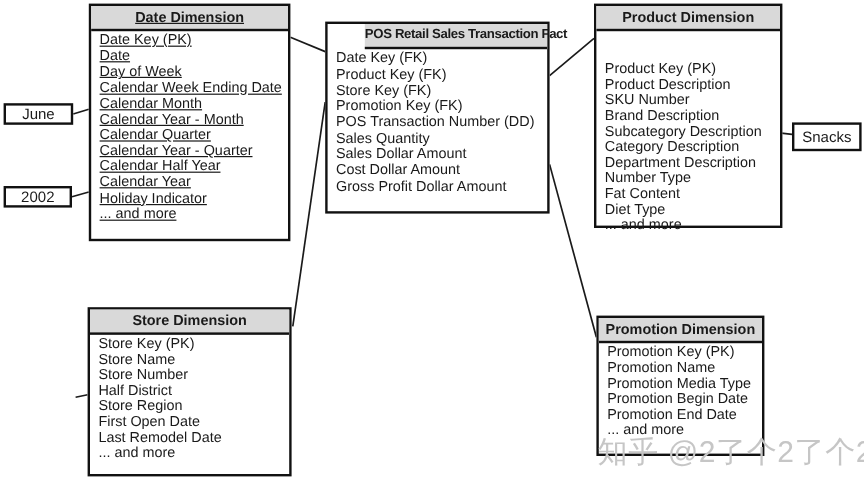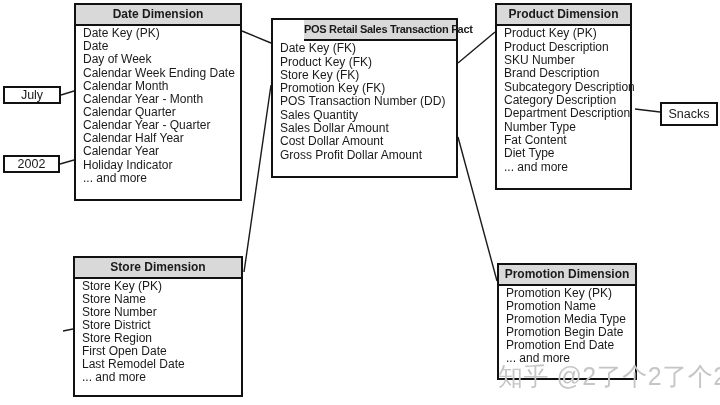--- a/index.html
+++ b/index.html
@@ -39,23 +39,23 @@
     display:flex;flex-direction:column;
     justify-content:space-evenly;
     padding:1px 4px 14px 7px;
   }
   .row{
     font-size:12px;
     line-height:13px;
     white-space:nowrap;
   }
   
-  #tbl-date      {left:74px;  top:3px;   width:168px; height:198px;}
+  #tbl-date      {left:74px;  top:3px;   width:168px; height:198px;text-decoration:underline;}
   #tbl-fact      {left:271px; top:18px;  width:187px; height:160px;}
-  #tbl-product   {left:495px; top:3px;   width:137px; height:187px;}
+  #tbl-product   {left:495px; top:3px;   width:157px; height:187px;gap:24px;}
   #tbl-store     {left:73px;  top:256px; width:170px; height:141px;}
   #tbl-promotion {left:497px; top:263px; width:140px; height:117px;}
   .tag{
     position:absolute;
     border:2px solid #111111;
     background:#ffffff;
     box-sizing:border-box;
     font-size:12.5px;
     display:flex;align-items:center;justify-content:center;
     z-index:2;
@@ -139,39 +139,39 @@
         <div class="row">... and more</div>
       </div>
   </div>
 
   <div class="table" id="tbl-store">
     <div class="table-header">Store Dimension</div>
     <div class="rows">
         <div class="row">Store Key (PK)</div>
         <div class="row">Store Name</div>
         <div class="row">Store Number</div>
-        <div class="row">Store District</div>
+        <div class="row">Half District</div>
         <div class="row">Store Region</div>
         <div class="row">First Open Date</div>
         <div class="row">Last Remodel Date</div>
         <div class="row">... and more</div>
       </div>
   </div>
 
   <div class="table" id="tbl-promotion">
     <div class="table-header">Promotion Dimension</div>
     <div class="rows">
         <div class="row">Promotion Key (PK)</div>
         <div class="row">Promotion Name</div>
         <div class="row">Promotion Media Type</div>
         <div class="row">Promotion Begin Date</div>
         <div class="row">Promotion End Date</div>
         <div class="row">... and more</div>
       </div>
   </div>
 
-  <div class="tag" id="tag-january">July</div>
+  <div class="tag" id="tag-january">June</div>
   <div class="tag" id="tag-2002">2002</div>
   <div class="tag" id="tag-snacks">Snacks</div>
 
   <div class="watermark">知乎 @2了个2了个2</div>
 
 </div>
 
 </body></html>

